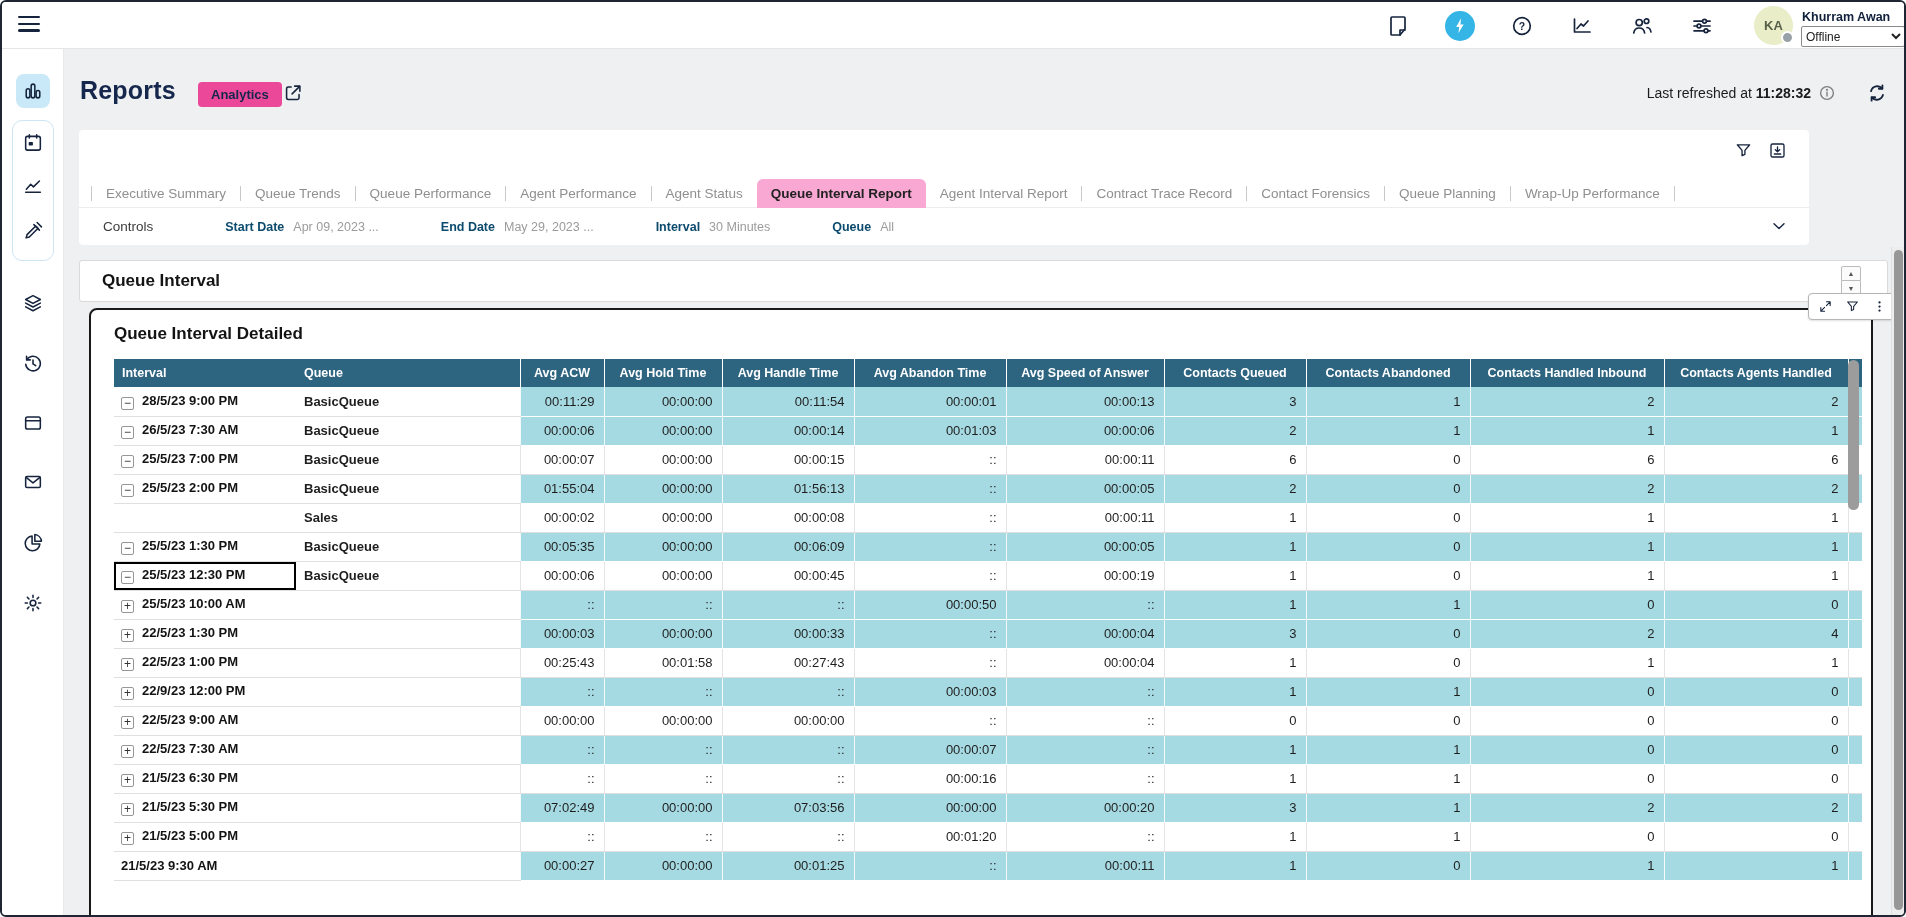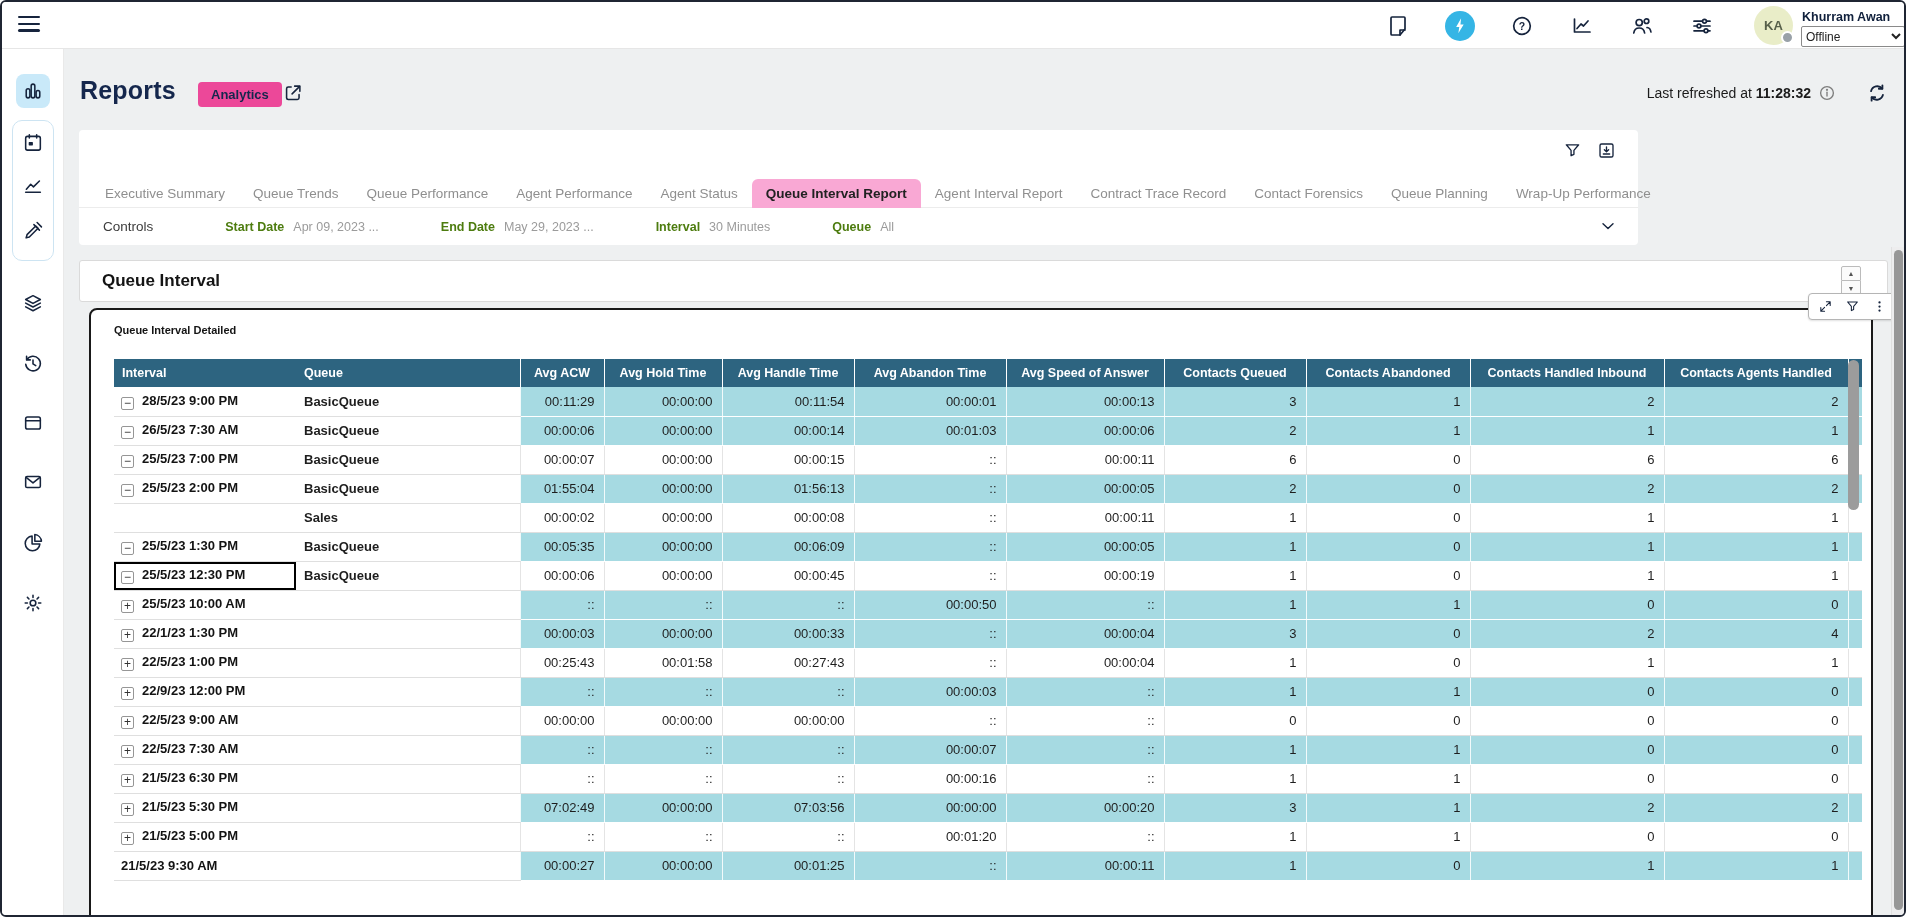--- a/index.html
+++ b/index.html
@@ -29,46 +29,46 @@
   .page-title { position:absolute; left:78px; top:74px; font-size:25px; font-weight:bold; color:#15274d; letter-spacing:.2px; }
   .badge { position:absolute; left:196px; top:80px; height:25px; padding:0 13px; background:#ec4899; border-radius:4px; font-size:13px; font-weight:bold; color:#15274d; display:flex; align-items:center; }
   .ext-link { position:absolute; left:280px; top:80px; width:22px; height:22px; cursor:pointer; }
   .refresh-row { position:absolute; right:16px; top:80px; display:flex; align-items:center; }
   .refresh-text { font-size:14px; color:#1b1b1b; }
   .refresh-text b { font-weight:bold; }
   .info-ico { margin-left:7px; width:18px; height:18px; }
   .refresh-btn { margin-left:30px; width:22px; height:22px; cursor:pointer; }
 
   
-  .tabs-panel { position:absolute; left:77px; top:128px; width:1559px; height:115px; background:#fff; border-radius:4px; }
+  .tabs-panel { position:absolute; left:77px; top:128px; width:1730px; height:115px; background:#fff; border-radius:4px; }
   .panel-tools { position:absolute; right:22px; top:11px; display:flex; gap:15px; }
   .panel-tools .tico { width:19px; height:19px; cursor:pointer; }
   .tabs-row { position:absolute; left:0; top:49px; width:100%; height:29px; display:flex; align-items:center; padding-left:12px; border-bottom:1px solid #ececec; }
   .tab { padding:0 14px; height:29px; line-height:29px; font-size:13.5px; color:#8f8f8f; white-space:nowrap; cursor:pointer; }
   .tab.active { background:#f9a8d4; color:#222; font-weight:bold; border-radius:6px 6px 0 0; }
   .tab-sep { width:1px; height:15px; background:#c9c9c9; }
   .controls-row { position:absolute; left:0; top:78px; width:100%; height:37px; display:flex; align-items:center; padding-left:24px; }
   .controls-label { font-size:13.5px; color:#3c3c3c; margin-right:72px; }
   .filters { display:flex; gap:62px; }
   .filter { display:flex; gap:9px; align-items:center; cursor:pointer; }
-  .f-label { font-size:12.5px; font-weight:bold; color:#4d7c0f; }
+  .f-label { font-size:12.5px; font-weight:bold; color:#0c4a6e; }
   .f-value { font-size:12.5px; color:#9b9b9b; }
   .controls-chevron { position:absolute; right:20px; top:8px; width:20px; height:20px; cursor:pointer; }
 
   
   .qi-panel { position:absolute; left:77px; top:258px; width:1809px; height:42px; background:#fff; border:1px solid #dadada; border-radius:3px; }
   .qi-title { position:absolute; left:22px; top:10px; font-size:17px; font-weight:bold; color:#141414; }
   .spinner { position:absolute; right:26px; top:5px; width:20px; }
   .spin-btn { width:20px; height:15px; border:1px solid #bbb; background:#fbfbfb; font-size:7px; color:#555; display:flex; align-items:center; justify-content:center; cursor:pointer; }
   .spin-btn.up { border-radius:2px 2px 0 0; }
   .spin-btn.down { border-radius:0 0 2px 2px; border-top:none; }
 
   
   .detail-panel { position:absolute; left:87px; top:306px; width:1784px; height:645px; background:#fff; border:2px solid #191919; border-radius:8px; }
-  .detail-title { position:absolute; left:23px; top:14px; font-size:11px; font-weight:bold; color:#141414; }
+  .detail-title { position:absolute; left:23px; top:14px; font-size:17px; font-weight:bold; color:#141414; }
   .grid-wrap { position:absolute; left:23px; top:49px; width:1748px; overflow:hidden; }
   table.grid { border-collapse:collapse; table-layout:fixed; width:1779px; }
   .grid th { height:28px; background:#2d6480; color:#fff; font-size:12.5px; font-weight:bold; text-align:center; padding:0 4px; white-space:nowrap; overflow:hidden; }
   .grid th.col0, .grid th.col1 { text-align:left; padding-left:8px; }
   .grid th:nth-child(n+3) { border-left:1px solid rgba(255,255,255,.38); }
   .grid td { height:29px; font-size:13px; color:#1e1e1e; border-bottom:1px solid #dfdfdf; white-space:nowrap; overflow:hidden; }
   .grid td.val { text-align:right; padding-right:9px; border-left:1px solid #e4e4e4; }
   .grid tr.teal td.val { background:#a6dae2; border-left-color:#f2fafb; border-bottom-color:#fff; }
   .cell-interval { padding-left:7px; }
   .cell-interval.selected { box-shadow:inset 0 0 0 2px #000; }
@@ -457,21 +457,21 @@
               <td class="val">::</td>
               <td class="val">00:00:50</td>
               <td class="val">::</td>
               <td class="val">1</td>
               <td class="val">1</td>
               <td class="val">0</td>
               <td class="val">0</td>
               <td class="val"></td>
             </tr>
             <tr class="teal">
-              <td class="cell-interval"><span class="expbox">+</span><span class="int-text">22/1/23 1:30 PM</span></td>
+              <td class="cell-interval"><span class="expbox">+</span><span class="int-text">22/5/23 1:30 PM</span></td>
               <td class="cell-queue"></td>
               <td class="val">00:00:03</td>
               <td class="val">00:00:00</td>
               <td class="val">00:00:33</td>
               <td class="val">::</td>
               <td class="val">00:00:04</td>
               <td class="val">3</td>
               <td class="val">0</td>
               <td class="val">2</td>
               <td class="val">4</td>

